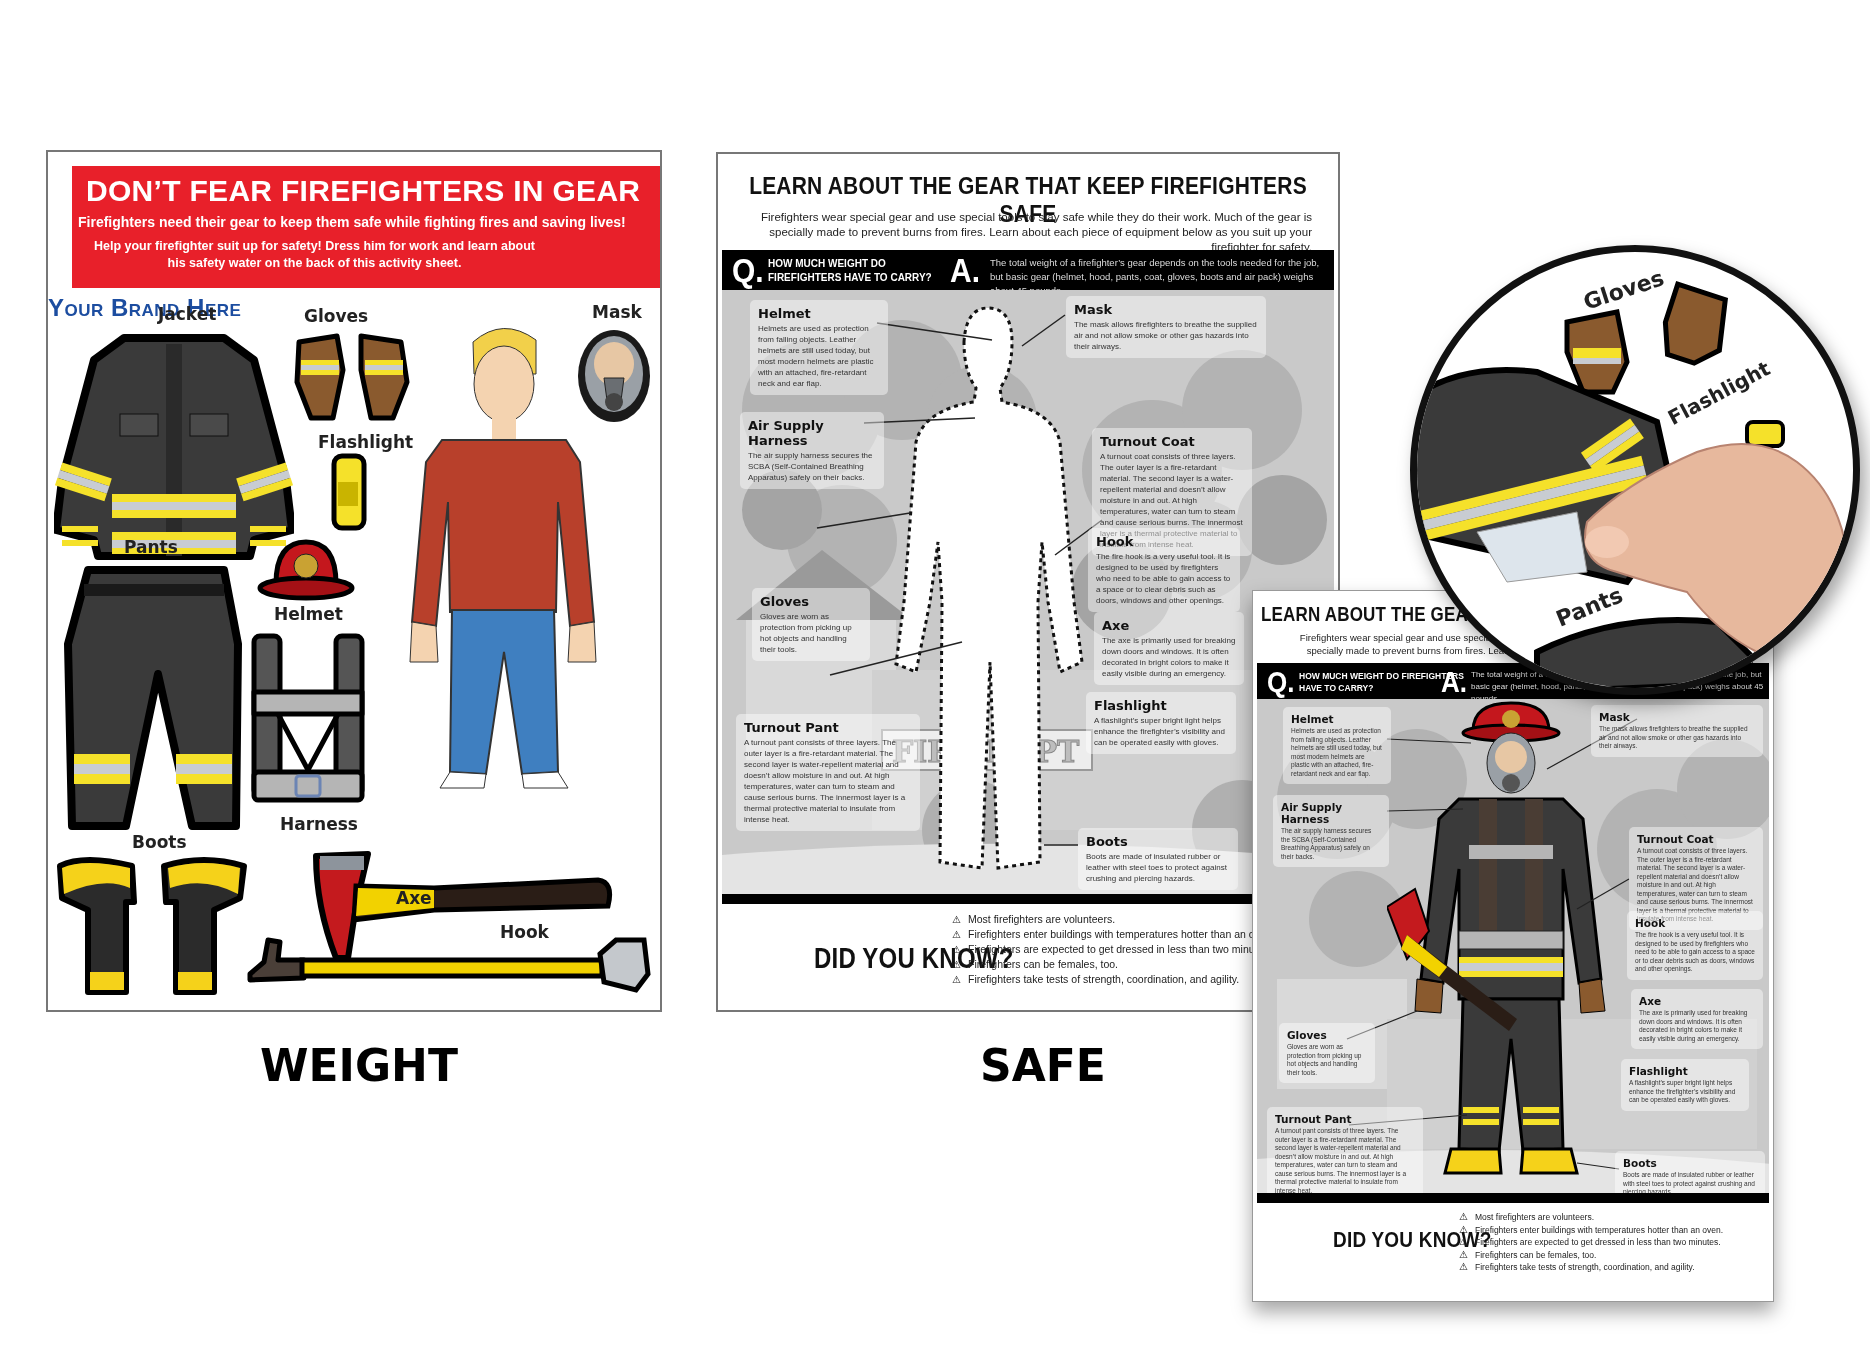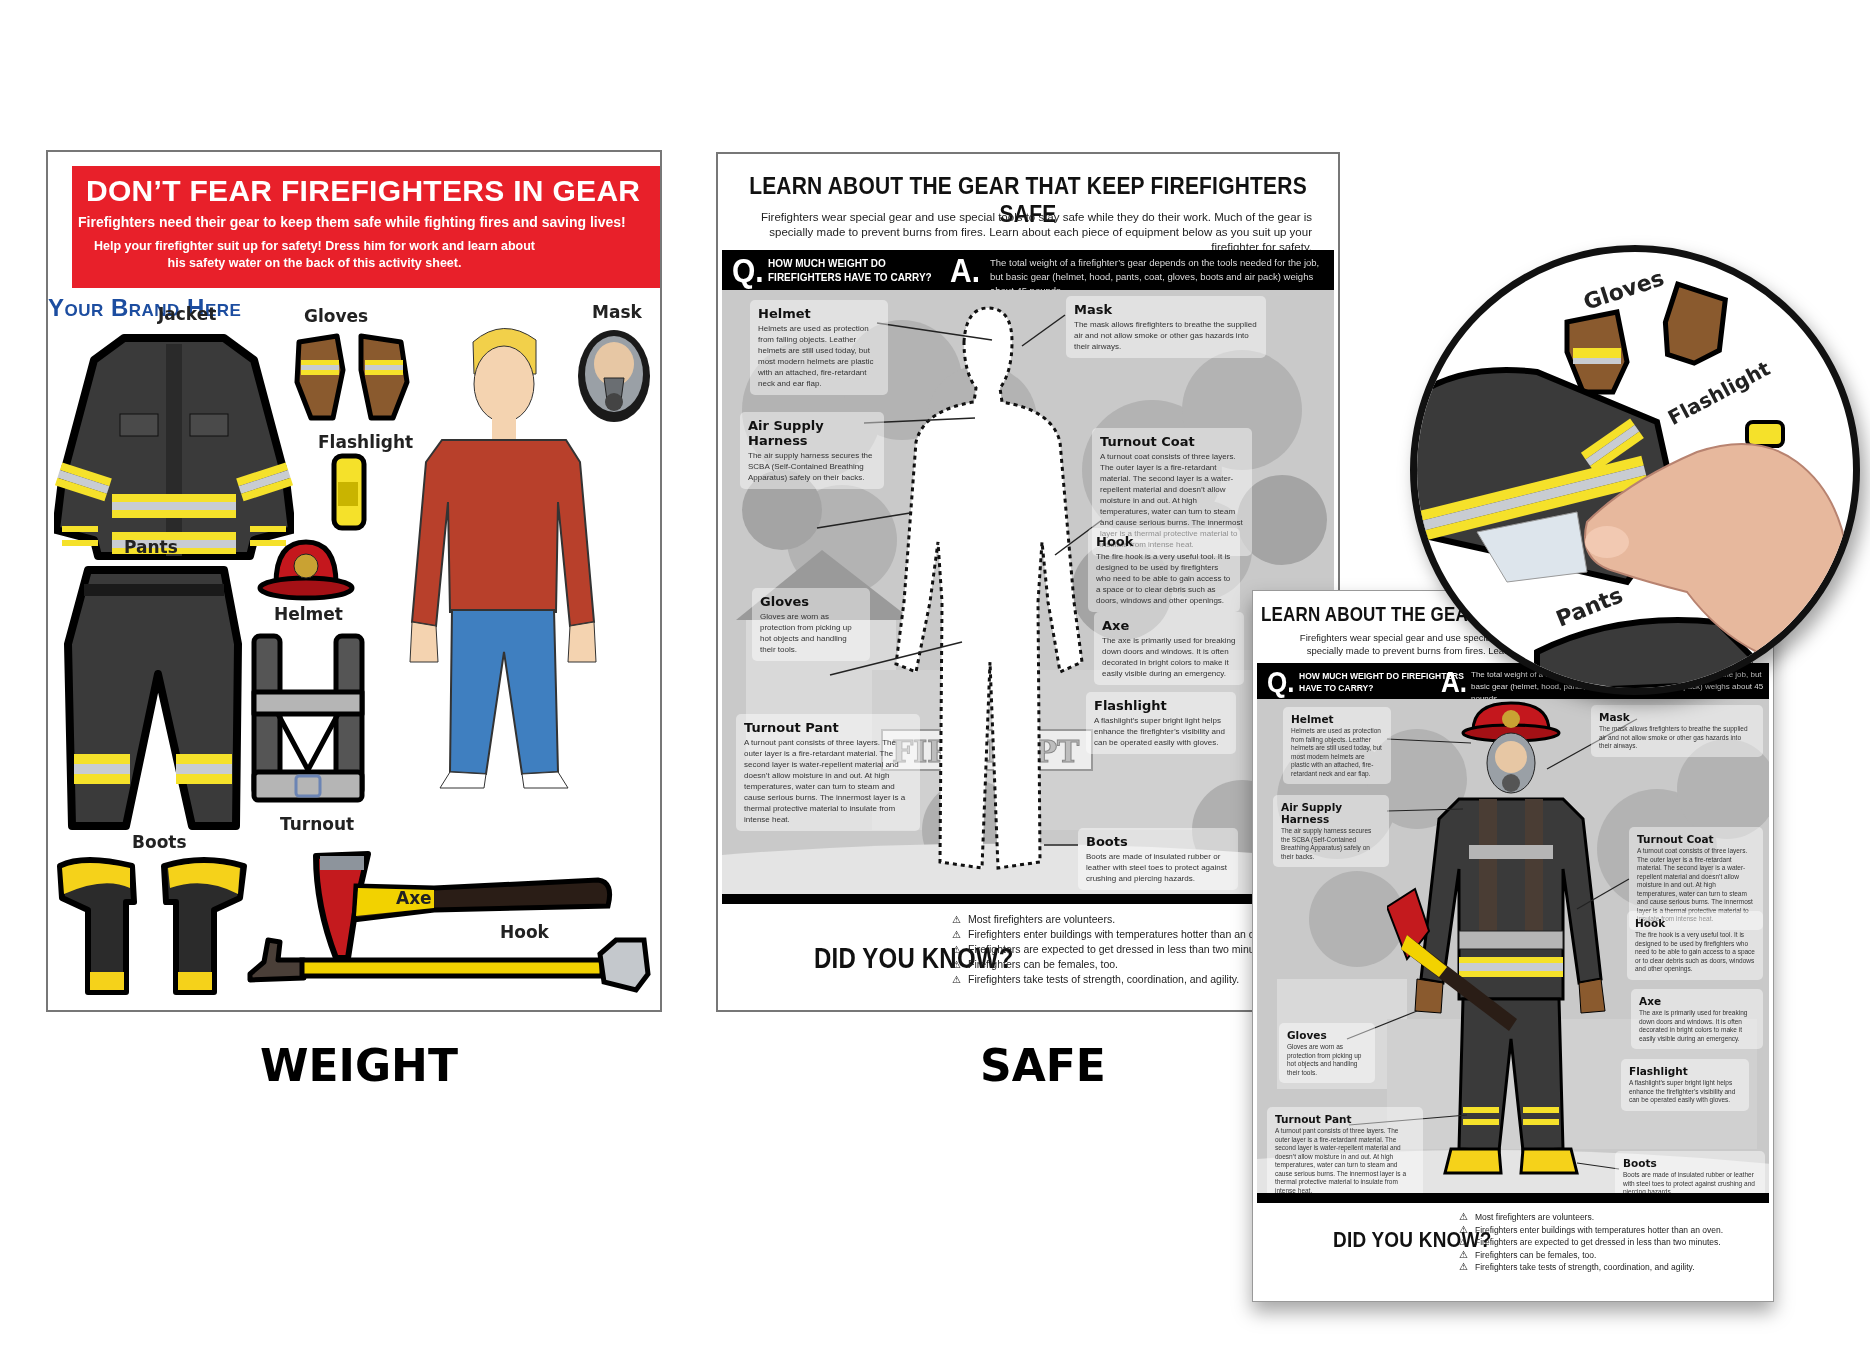--- a/index.html
+++ b/index.html
@@ -181,21 +181,21 @@
   <svg class="art" style="left:200px;top:480px" width="120" height="180" viewBox="0 0 120 180">
     <g stroke="#000" stroke-width="5" stroke-linejoin="round">
       <rect x="6" y="4" width="26" height="160" rx="6" fill="#555"></rect>
       <rect x="88" y="4" width="26" height="160" rx="6" fill="#555"></rect>
       <rect x="6" y="60" width="108" height="22" fill="#b5b5b5"></rect>
       <rect x="6" y="140" width="108" height="28" rx="4" fill="#b5b5b5"></rect>
       <path d="M30 82 L60 138 L90 82" fill="none"></path>
     </g>
     <rect x="48" y="144" width="24" height="20" rx="3" fill="none" stroke="#6b84b4" stroke-width="3"></rect>
   </svg>
-  <div class="lbl" style="left:232px;top:662px">Turnout</div>
+  <div class="lbl" style="left:232px;top:662px">Harness</div>
 
   <div class="lbl" style="left:84px;top:680px">Boots</div>
   <svg class="art" style="left:6px;top:702px" width="200" height="150" viewBox="0 0 200 150">
     <g stroke="#000" stroke-width="6" stroke-linejoin="round">
       <path d="M6 12 Q30 0 78 12 L80 48 L72 48 L72 138 L34 138 L34 56 L8 44 Z" fill="#2b2b2b"></path>
       <path d="M110 12 Q150 0 190 12 L186 44 L160 56 L160 138 L122 138 L122 48 L112 48 Z" fill="#2b2b2b"></path>
     </g>
     <g fill="#f5d21a">
         <path d="M8 14 Q30 4 76 14 L76 34 Q50 22 10 40 Z"></path>
         <path d="M114 14 Q150 4 186 14 L184 40 Q150 22 116 34 Z"></path>

